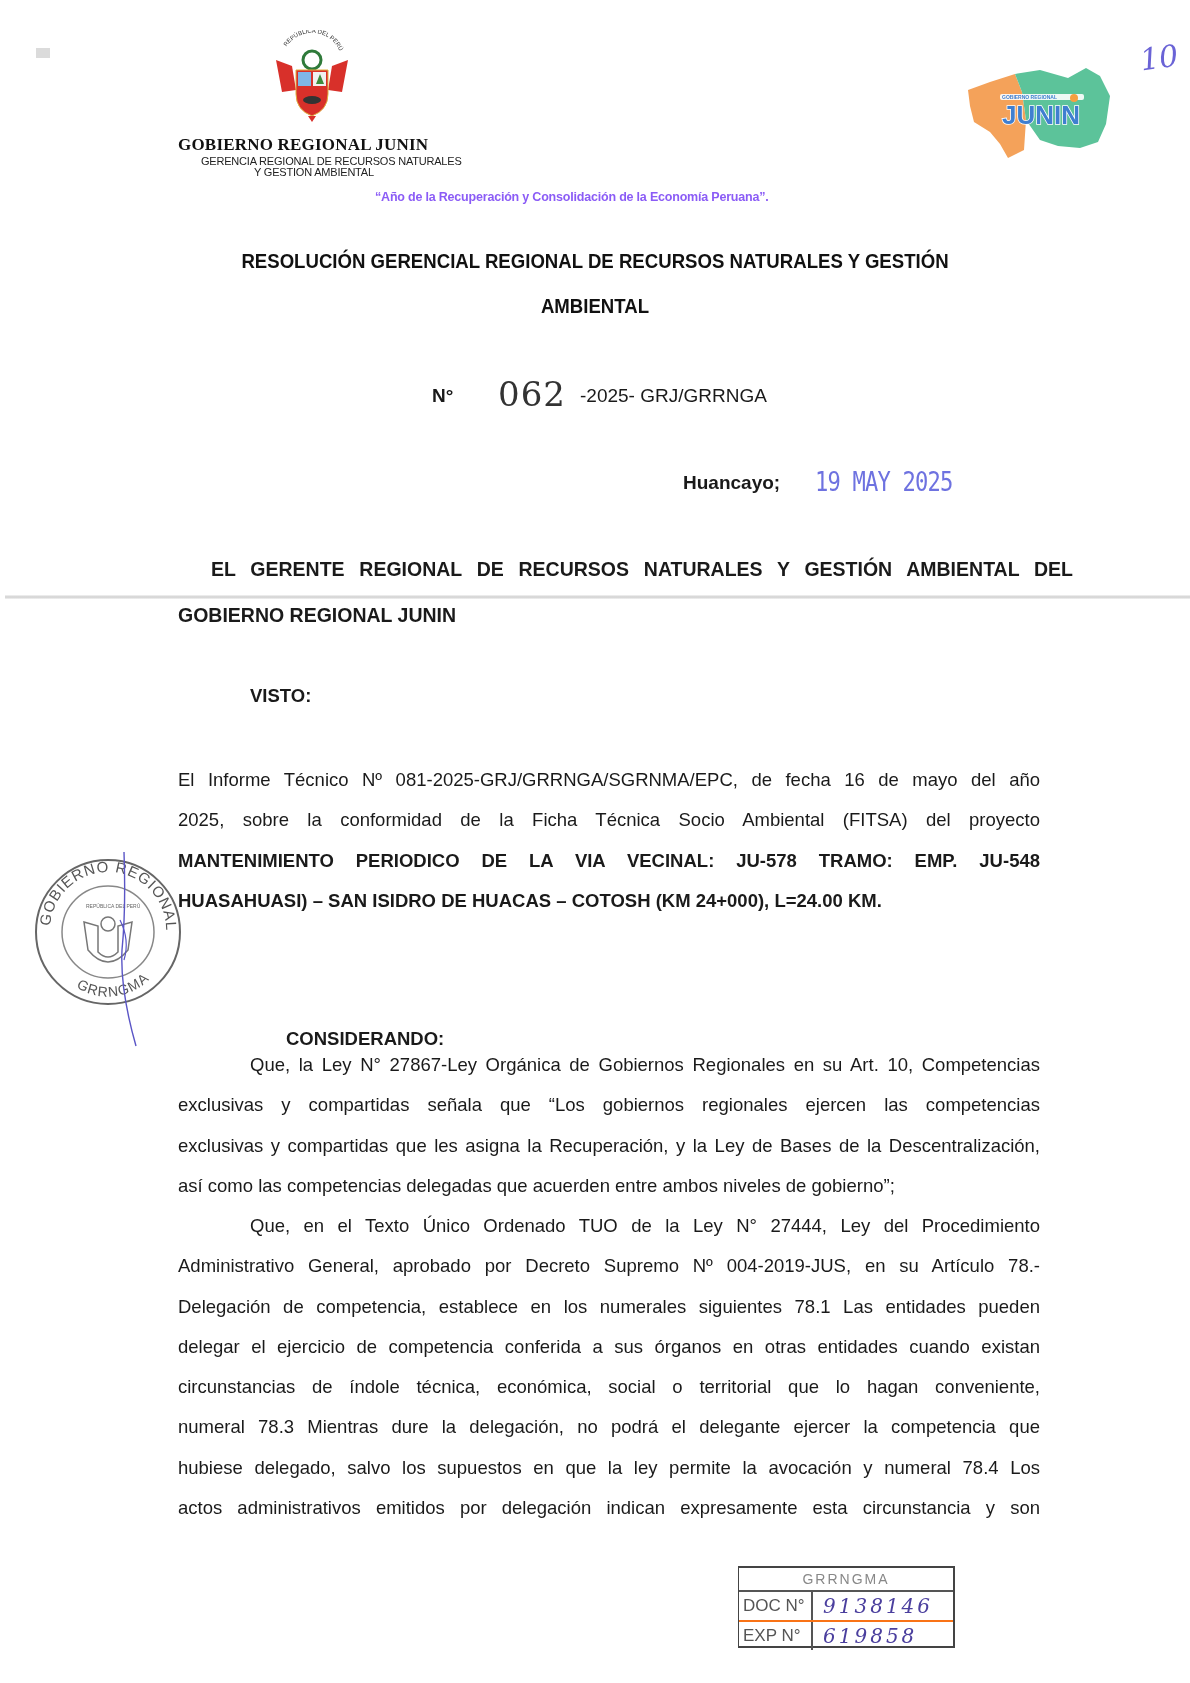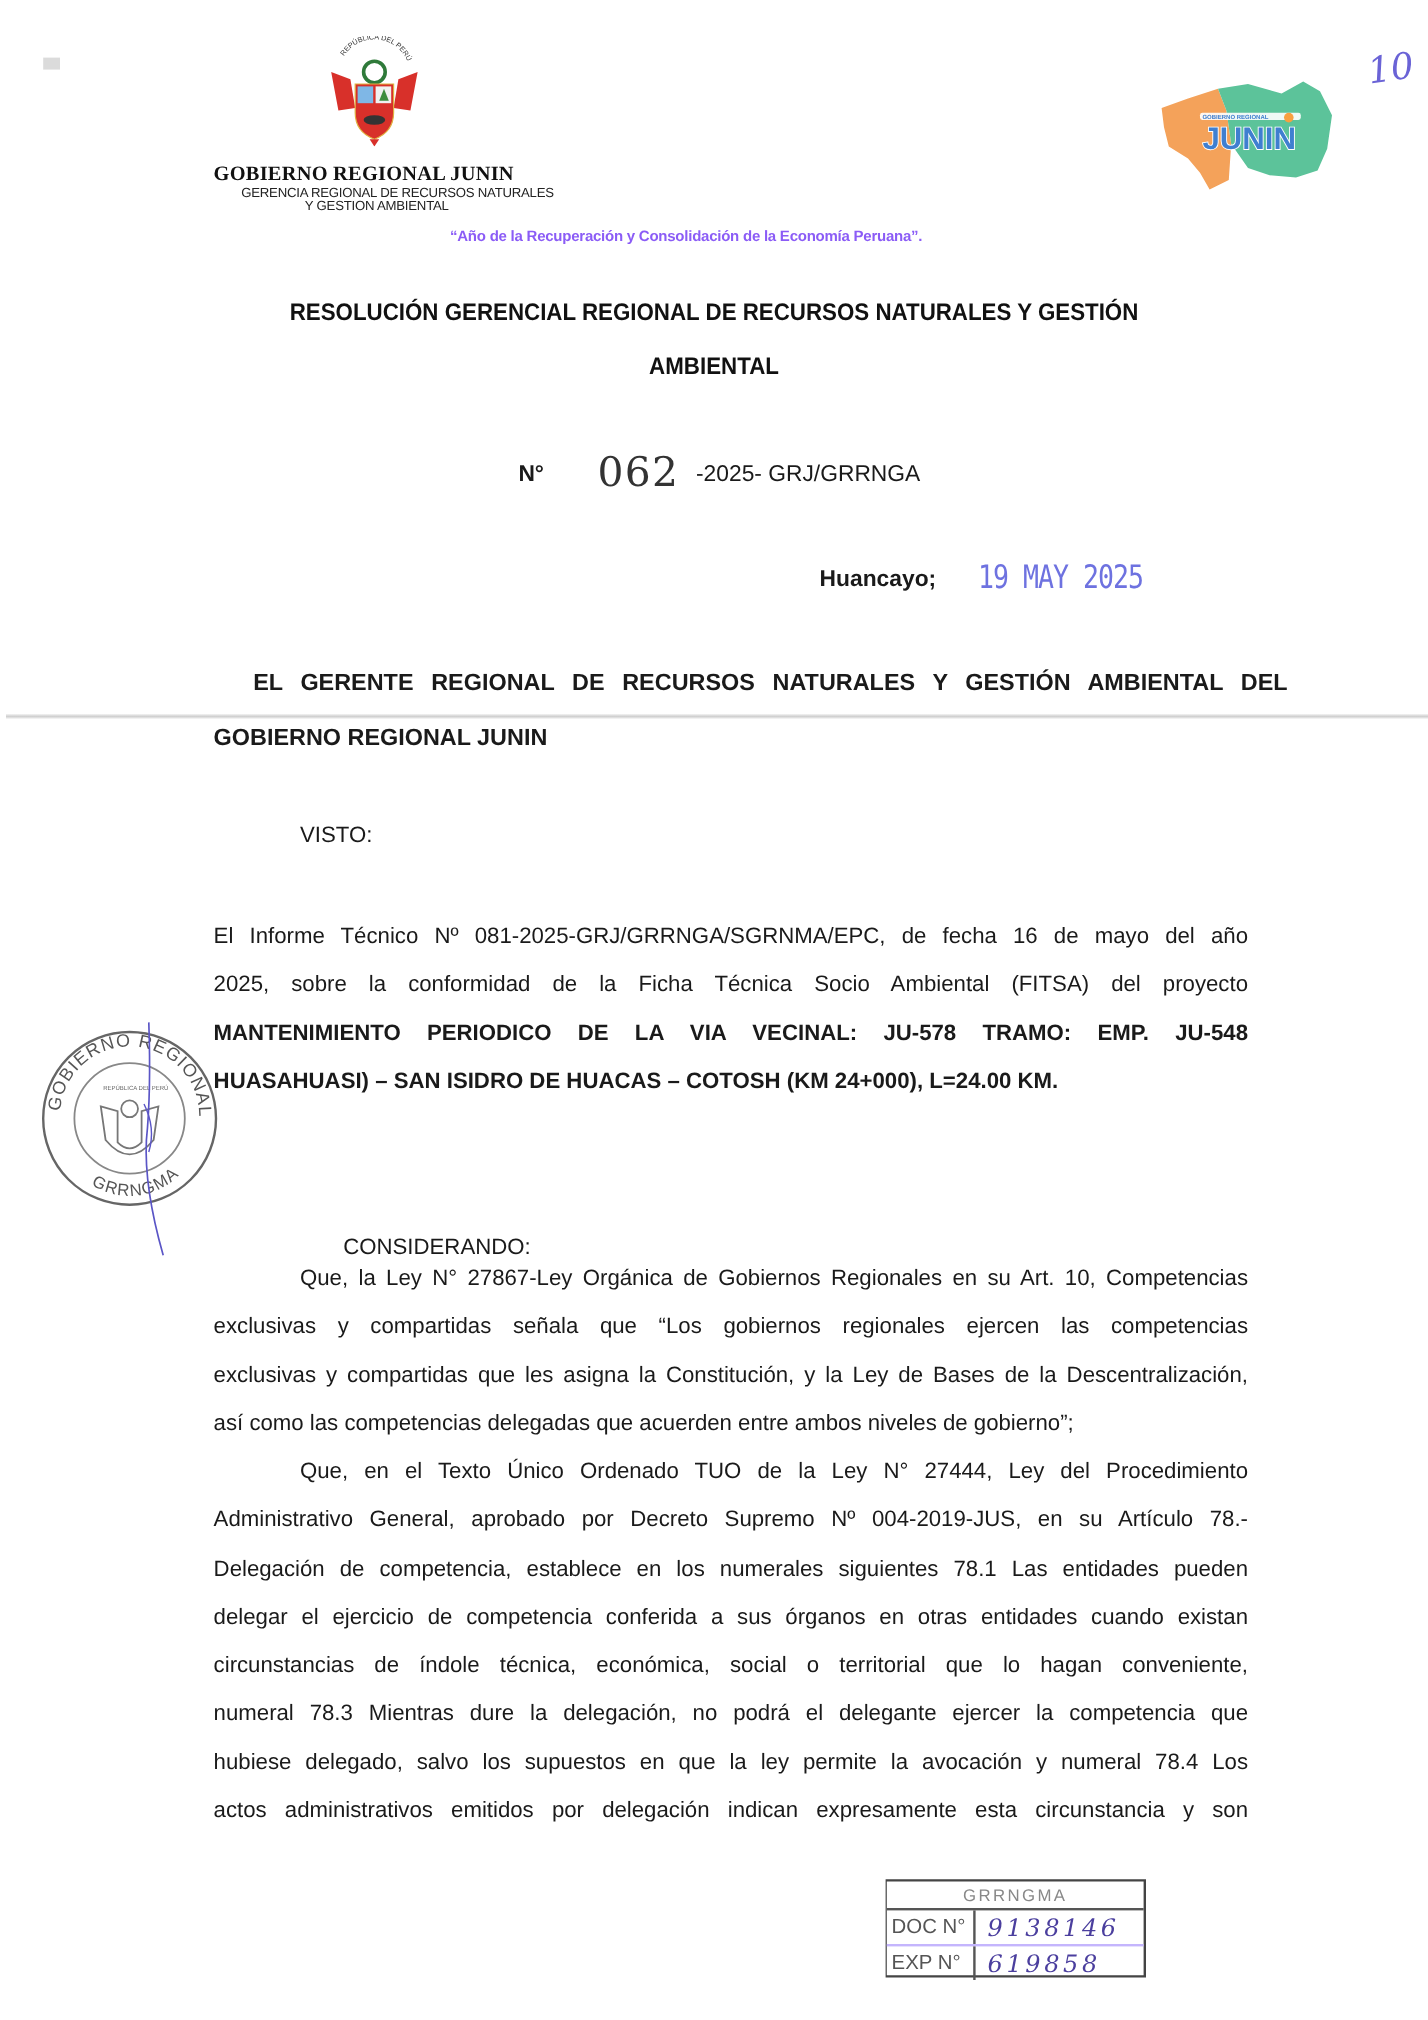--- a/index.html
+++ b/index.html
@@ -35,42 +35,42 @@
   .place { left: 683px; top: 472px; font-weight: bold; font-size: 19px; }
   .date-stamp { left: 815px; top: 466px; font-family: "DejaVu Sans Mono", monospace; font-size: 27px;
                 color: #6e72e0; letter-spacing: -1px; transform: scaleX(0.82); transform-origin: left; white-space: nowrap; }
 
   .gerente { left: 178px; top: 558px; width: 862px; font-weight: bold; font-size: 19.5px;
              text-align: justify; text-align-last: justify; white-space: nowrap; margin-left: 33px; }
   .fold-line { left: 5px; top: 595px; width: 1185px; height: 4px;
                background: linear-gradient(#f4f4f4, #cfcfcf 50%, #f2f2f2); }
   .gerente2 { left: 178px; top: 604px; font-weight: bold; font-size: 19.5px; }
 
-  .section-h { font-weight: normal; font-size: 18.5px; left: 250px; }
+  .section-h { font-weight: bold; font-size: 18.5px; left: 250px; }
   .visto-h { top: 685px; }
   .consid-h { top: 1028px; margin-left: 36px; }
 
   .para { left: 178px; width: 862px; font-size: 18.5px; line-height: 40.3px;
           text-align: justify; color: #1a1a1a; }
   .para .line { display: block; text-align: justify; text-align-last: justify; white-space: nowrap; height: 40.3px; }
   .para .line.last { text-align-last: left; }
   .para .indent { padding-left: 72px; }
   .visto-p { top: 760px; }
   .visto-p .bold { font-weight: bold; }
   .consid-p1 { top: 1045px; }
   .consid-p2 { top: 1206px; }
 
   #seal { left: 28px; top: 850px; width: 160px; height: 200px; }
 
   
   .rstamp { left: 738px; top: 1566px; width: 217px; height: 82px; border: 2px solid #444;
             border-left-width: 1px; box-sizing: border-box; font-family: "Liberation Sans", sans-serif; color: #555; }
   .rstamp .head { height: 22px; border-bottom: 2px solid #555; text-align: center; font-size: 14px;
                   letter-spacing: 2px; color: #888; line-height: 22px; }
-  .rstamp .row { display: flex; height: 28px; border-bottom: 2px solid #c4b5fd; }
+  .rstamp .row { display: flex; height: 28px; border-bottom: 2px solid #f97316; }
   .rstamp .row:last-child { border-bottom: none; }
   .rstamp .lbl { width: 74px; border-right: 2px solid #555; font-size: 17px; line-height: 28px; padding-left: 4px;
                  color: #555; box-sizing: border-box; }
   .rstamp .val { flex: 1; font-family: "DejaVu Serif", serif; font-style: italic; font-size: 20px; color: #4b3f9e;
                  line-height: 28px; padding-left: 10px; letter-spacing: 3px; }
 </style>
 </head>
 <body>
 
 <svg id="coat" class="abs" viewBox="0 0 84 92">
@@ -144,21 +144,21 @@
 
   <path d="M96 2 Q98 60 94 100 Q92 140 108 196" fill="none" stroke="#5a55c6" stroke-width="1.4"></path>
   <path d="M92 70 Q102 90 96 110" fill="none" stroke="#5a55c6" stroke-width="1.2"></path>
 </svg>
 
 <div class="abs section-h consid-h">CONSIDERANDO:</div>
 
 <div class="abs para consid-p1">
   <span class="line indent">Que, la Ley N° 27867-Ley Orgánica de Gobiernos Regionales en su Art. 10, Competencias</span>
   <span class="line">exclusivas y compartidas señala que “Los gobiernos regionales ejercen las competencias</span>
-  <span class="line">exclusivas y compartidas que les asigna la Constitución, y la Ley de Bases de la Descentralización,</span>
+  <span class="line">exclusivas y compartidas que les asigna la Recuperación, y la Ley de Bases de la Descentralización,</span>
   <span class="line last">así como las competencias delegadas que acuerden entre ambos niveles de gobierno”;</span>
 </div>
 
 <div class="abs para consid-p2">
   <span class="line indent">Que, en el Texto Único Ordenado TUO de la Ley N° 27444, Ley del Procedimiento</span>
   <span class="line">Administrativo General, aprobado por Decreto Supremo Nº 004-2019-JUS, en su Artículo 78.-</span>
   <span class="line">Delegación de competencia, establece en los numerales siguientes 78.1 Las entidades pueden</span>
   <span class="line">delegar el ejercicio de competencia conferida a sus órganos en otras entidades cuando existan</span>
   <span class="line">circunstancias de índole técnica, económica, social o territorial que lo hagan conveniente,</span>
   <span class="line">numeral 78.3 Mientras dure la delegación, no podrá el delegante ejercer la competencia que</span>

